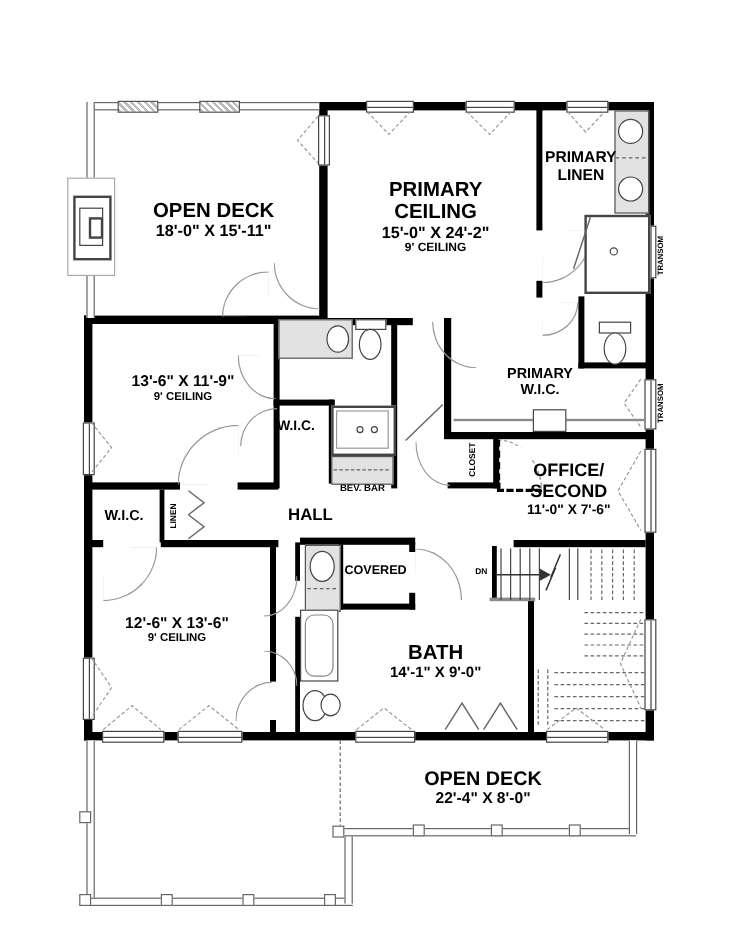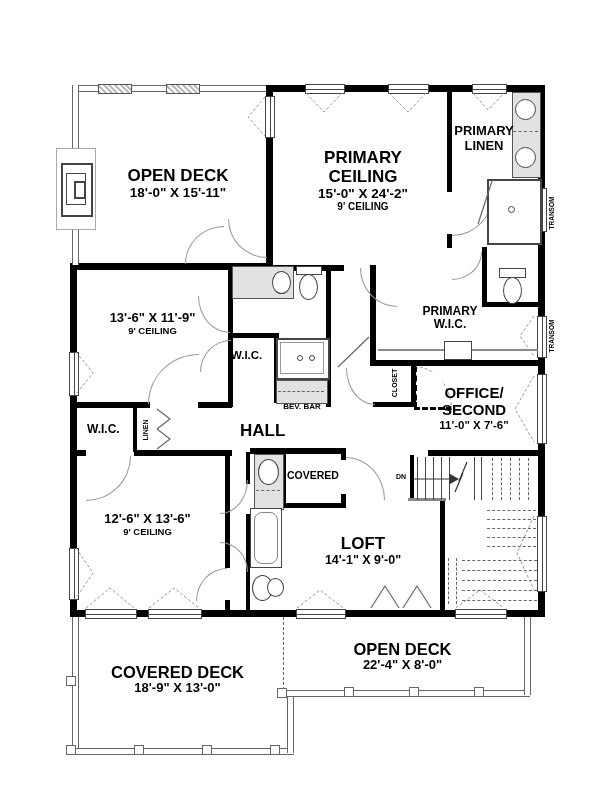--- a/index.html
+++ b/index.html
@@ -240,33 +240,29 @@
   <div class="lbl" style="left:430px;top:385px;width:88px">
     <div style="font-size:15px">OFFICE/</div>
     <div style="font-size:15px">SECOND</div>
     <div style="font-size:11.5px">11'-0" X 7'-6"</div>
   </div>
   <div class="lbl" style="left:75px;top:512px;width:145px">
     <div style="font-size:13px">12'-6" X 13'-6"</div>
     <div style="font-size:9.5px">9' CEILING</div>
   </div>
   <div class="lbl" style="left:305px;top:534px;width:116px">
-    <div style="font-size:17px">LOFT</div>
+    <div style="font-size:17px">BATH</div>
     <div style="font-size:12.5px">14'-1" X 9'-0"</div>
-  </div>
-  <div class="lbl" style="left:95px;top:663px;width:165px">
-    <div style="font-size:16.5px">COVERED DECK</div>
-    <div style="font-size:13px">18'-9" X 13'-0"</div>
   </div>
   <div class="lbl" style="left:320px;top:640px;width:165px">
     <div style="font-size:16.5px">OPEN DECK</div>
     <div style="font-size:13px">22'-4" X 8'-0"</div>
   </div>
 
-  <div class="lbl" style="left:240px;top:421px;font-size:17px">HALL</div>
+  <div class="lbl" style="left:240px;top:421px;font-size:14px">HALL</div>
   <div class="lbl" style="left:287px;top:470px;font-size:10.5px">COVERED</div>
   <div class="lbl" style="left:258px;top:403px;width:88px;font-size:8px">BEV. BAR</div>
   <div class="lbl" style="left:231px;top:349px;font-size:11.5px">W.I.C.</div>
   <div class="lbl" style="left:87px;top:423px;font-size:12px">W.I.C.</div>
   <div class="vlbl" style="left:394px;top:383px;font-size:7px">CLOSET</div>
   <div class="vlbl" style="left:145px;top:430px;font-size:7px">LINEN</div>
   <div class="vlbl" style="left:551px;top:213px;font-size:6.5px">TRANSOM</div>
   <div class="vlbl" style="left:551px;top:336px;font-size:6.5px">TRANSOM</div>
   <div class="lbl" style="left:396px;top:473px;font-size:7px">DN</div>
 </div>

